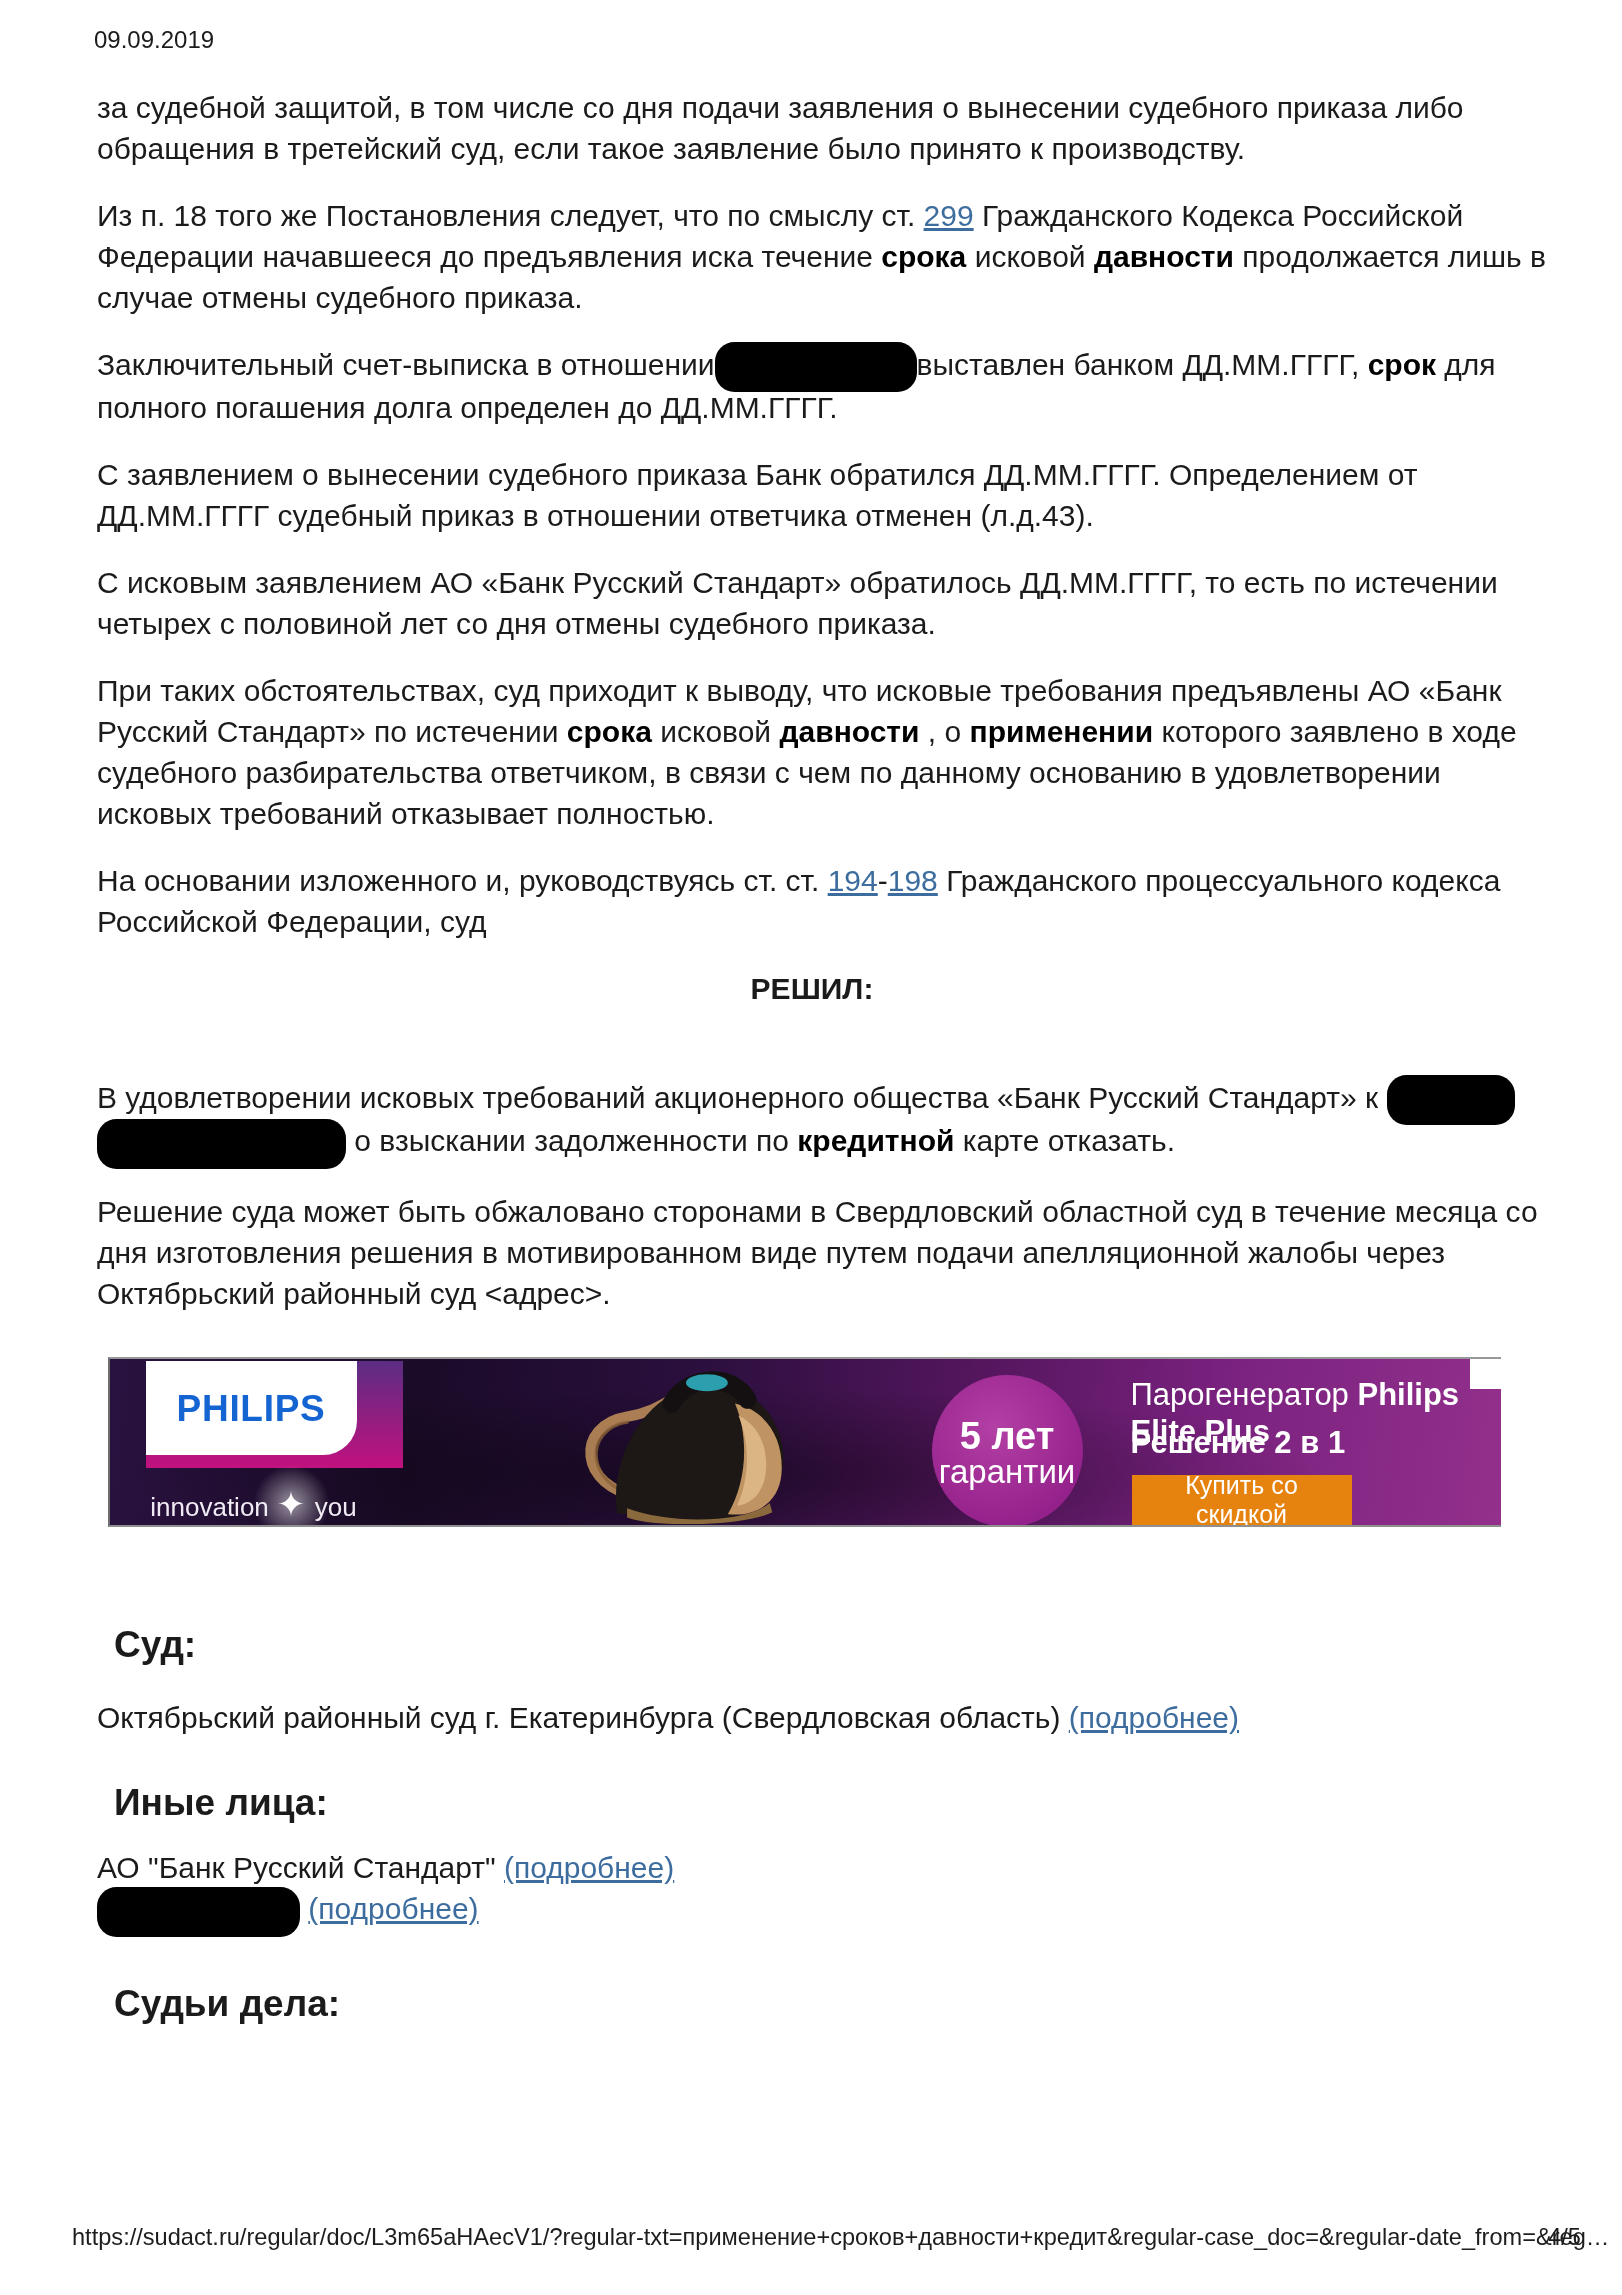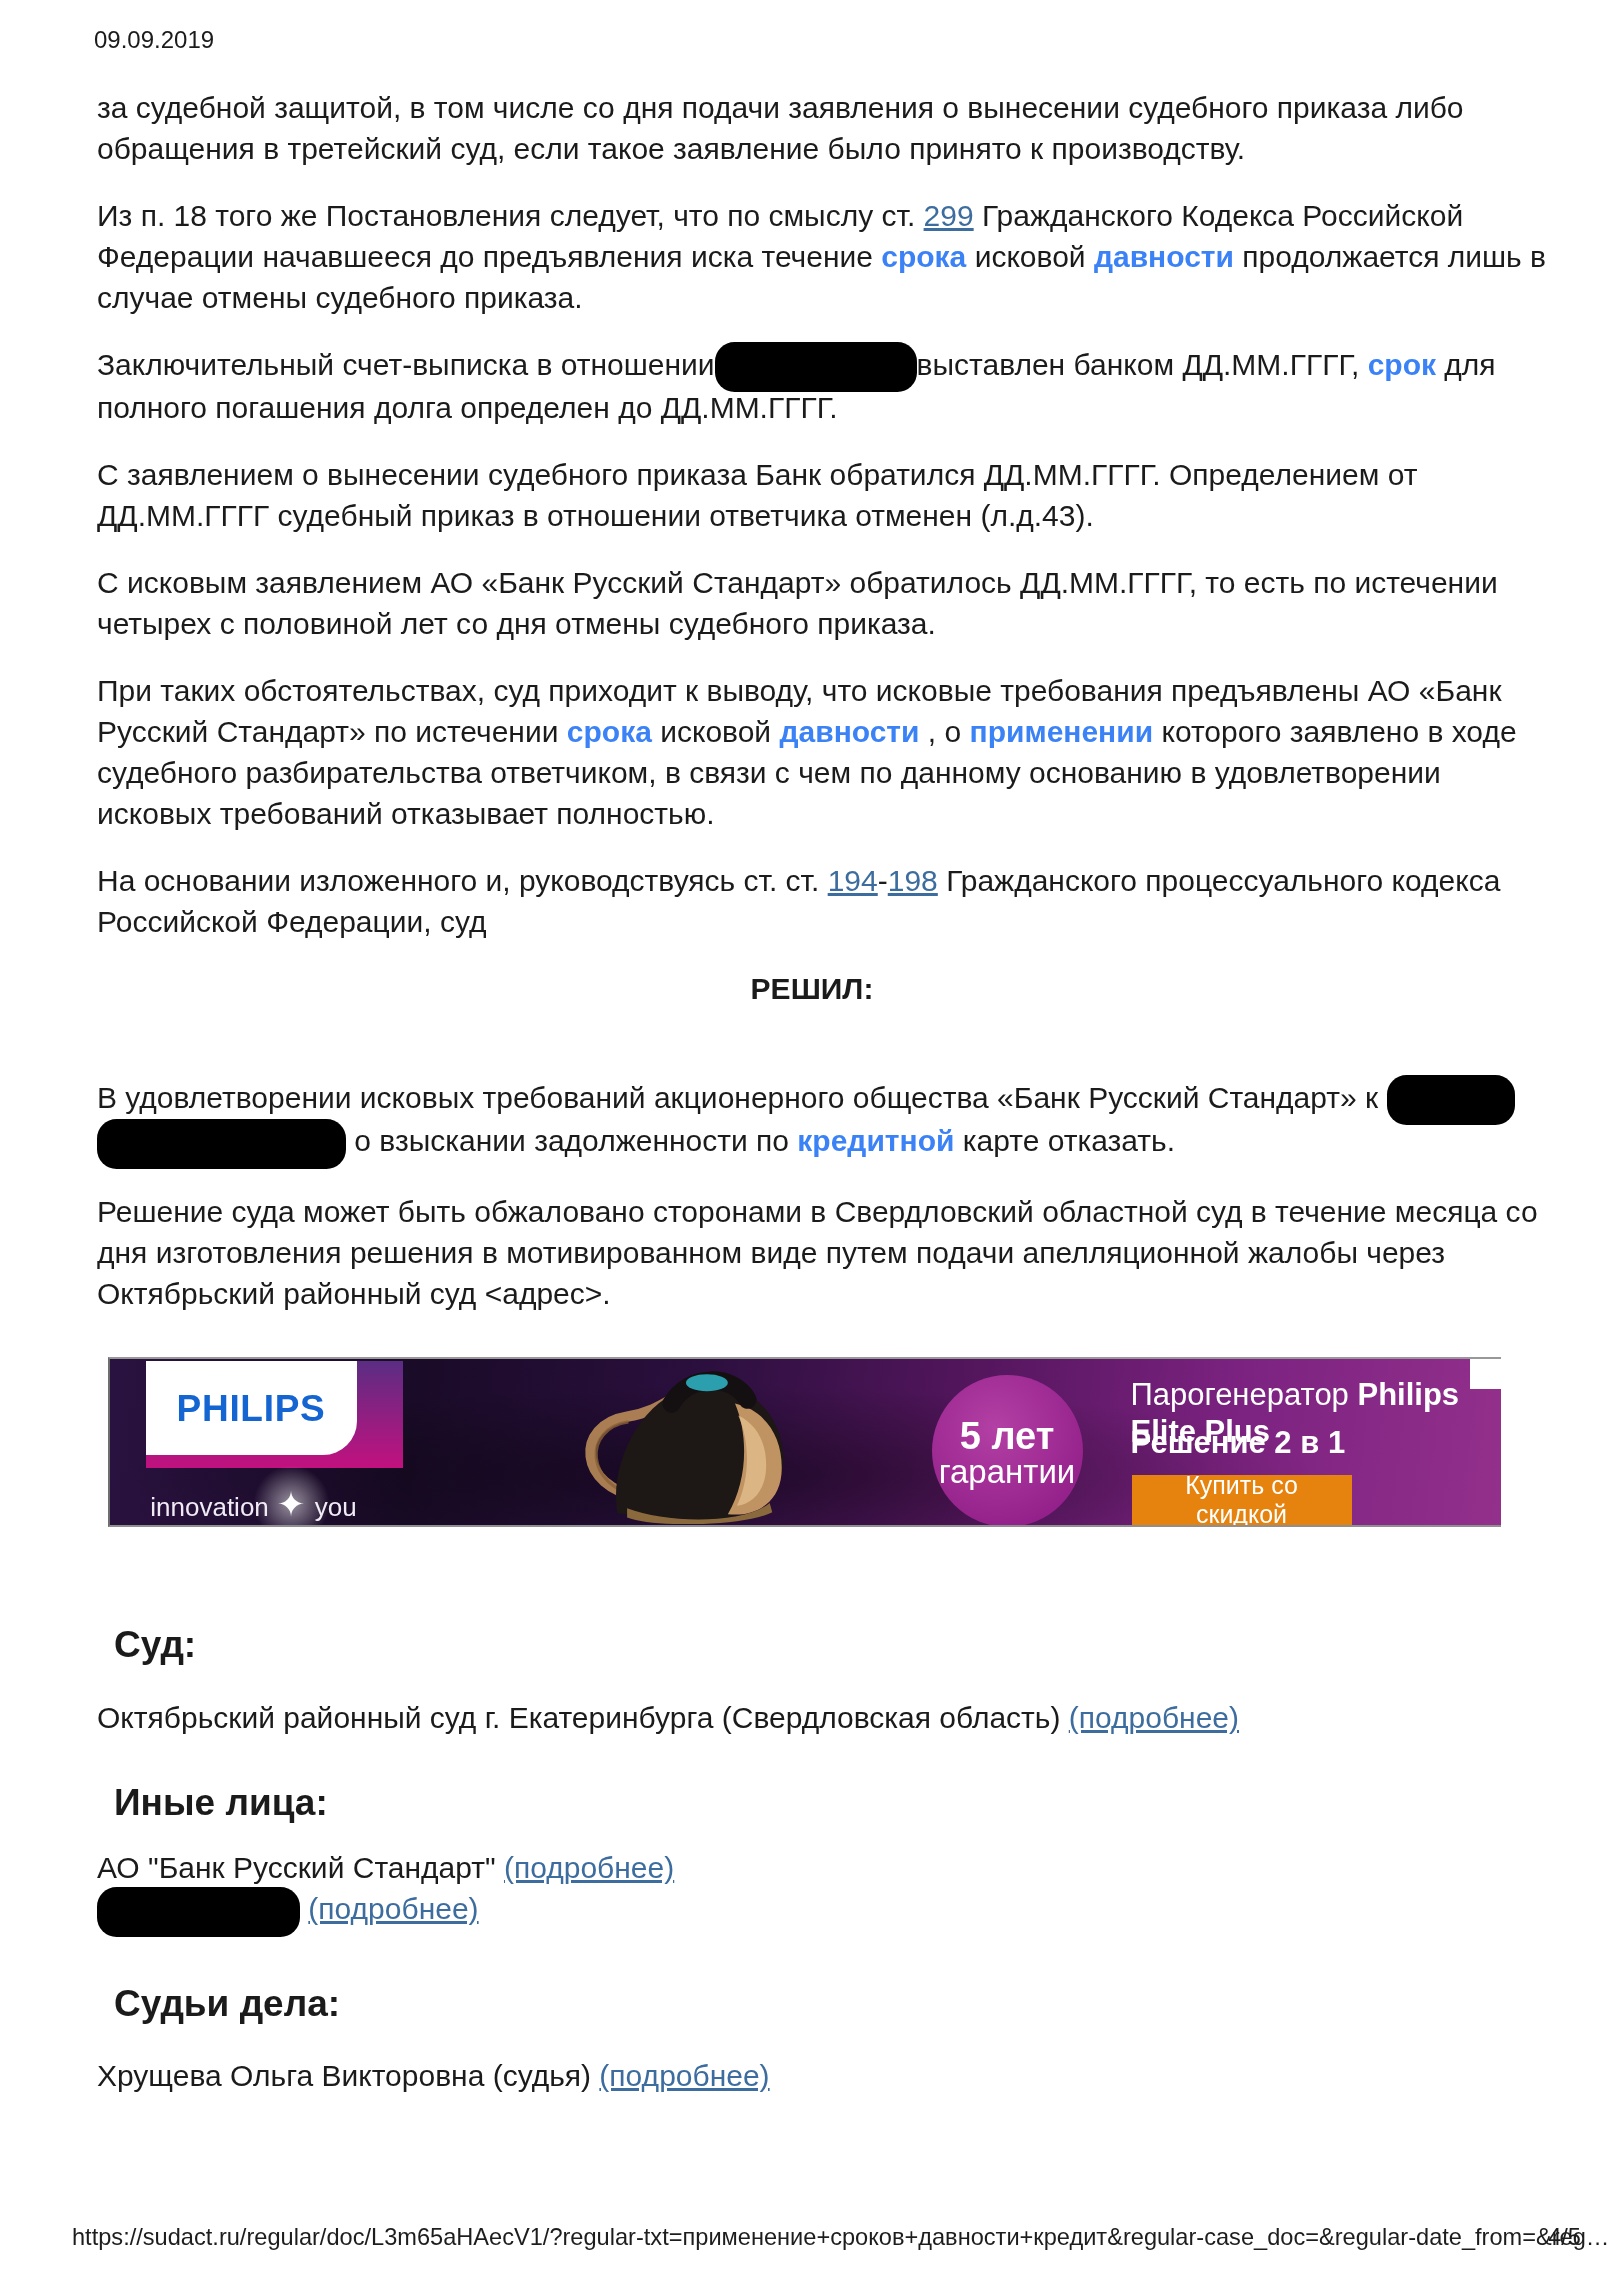--- a/index.html
+++ b/index.html
@@ -10,21 +10,21 @@
   .hdr-date{position:absolute;left:58px;top:26px;font-size:24px;margin-left:36px;}
   .hdr-title{position:absolute;left:157px;right:157px;top:34px;text-align:center;font-size:24px;}
   .ftr{position:absolute;left:0;right:0;top:2224px;font-size:23.6px;color:#1d1d1d;}
   .ftr-url{position:absolute;left:72px;top:0;}
   .ftr-page{position:absolute;right:41px;top:0;}
 
   
   .content{position:absolute;left:97px;top:87px;width:1430px;
            font-size:30px;line-height:41px;white-space:nowrap;}
   .para{margin:0 0 26px 0;}
-  .b{font-weight:bold;color:#3b82f6;}
+  .b{font-weight:bold;color:#000000;}
   a.lnk{color:#3d6d9e;text-decoration:underline;cursor:pointer;}
   .redact{display:inline-block;background:#000;border-radius:19.6px;height:50px;
           margin:-4.6px 0;vertical-align:middle;}
   .center-h{text-align:center;font-weight:bold;margin:0 0 68px 0;}
   .sec-h{font-size:37px;font-weight:bold;line-height:41px;margin:17px;}
   .sec-line{margin:0;}
 
   
   .banner{position:relative;margin:0 0 97px 10.5px;width:1391px;height:166px;
           border-top:2.6px solid #989898;border-bottom:2.6px solid #8f8f8f;border-left:2px solid #6e6e6e;
@@ -122,21 +122,20 @@
     </div>
 
     <div class="sec-h" style="margin-bottom:32px">Суд:</div>
     <div class="sec-line" style="margin-bottom:44px">Октябрьский районный суд г. Екатеринбурга (Свердловская область) <a class="lnk">(подробнее)</a></div>
 
     <div class="sec-h" style="margin-bottom:24px">Иные лица:</div>
     <div class="sec-line">АО "Банк Русский Стандарт" <a class="lnk">(подробнее)</a></div>
     <div class="sec-line" style="margin-bottom:51px"><span class="redact" style="width: 203px;"></span> <a class="lnk">(подробнее)</a></div>
 
     <div class="sec-h" style="margin-bottom:31px">Судьи дела:</div>
-    <div class="sec-line">Хрущева Ольга Викторовна (судья) <a class="lnk">(подробнее)</a></div>
 
   </div>
 
   <div class="ftr">
     <span class="ftr-url">https://sudact.ru/regular/doc/L3m65aHAecV1/?regular-txt=применение+сроков+давности+кредит&amp;regular-case_doc=&amp;regular-date_from=&amp;reg…</span>
     <span class="ftr-page">4/5</span>
   </div>
 
 </div>
 

